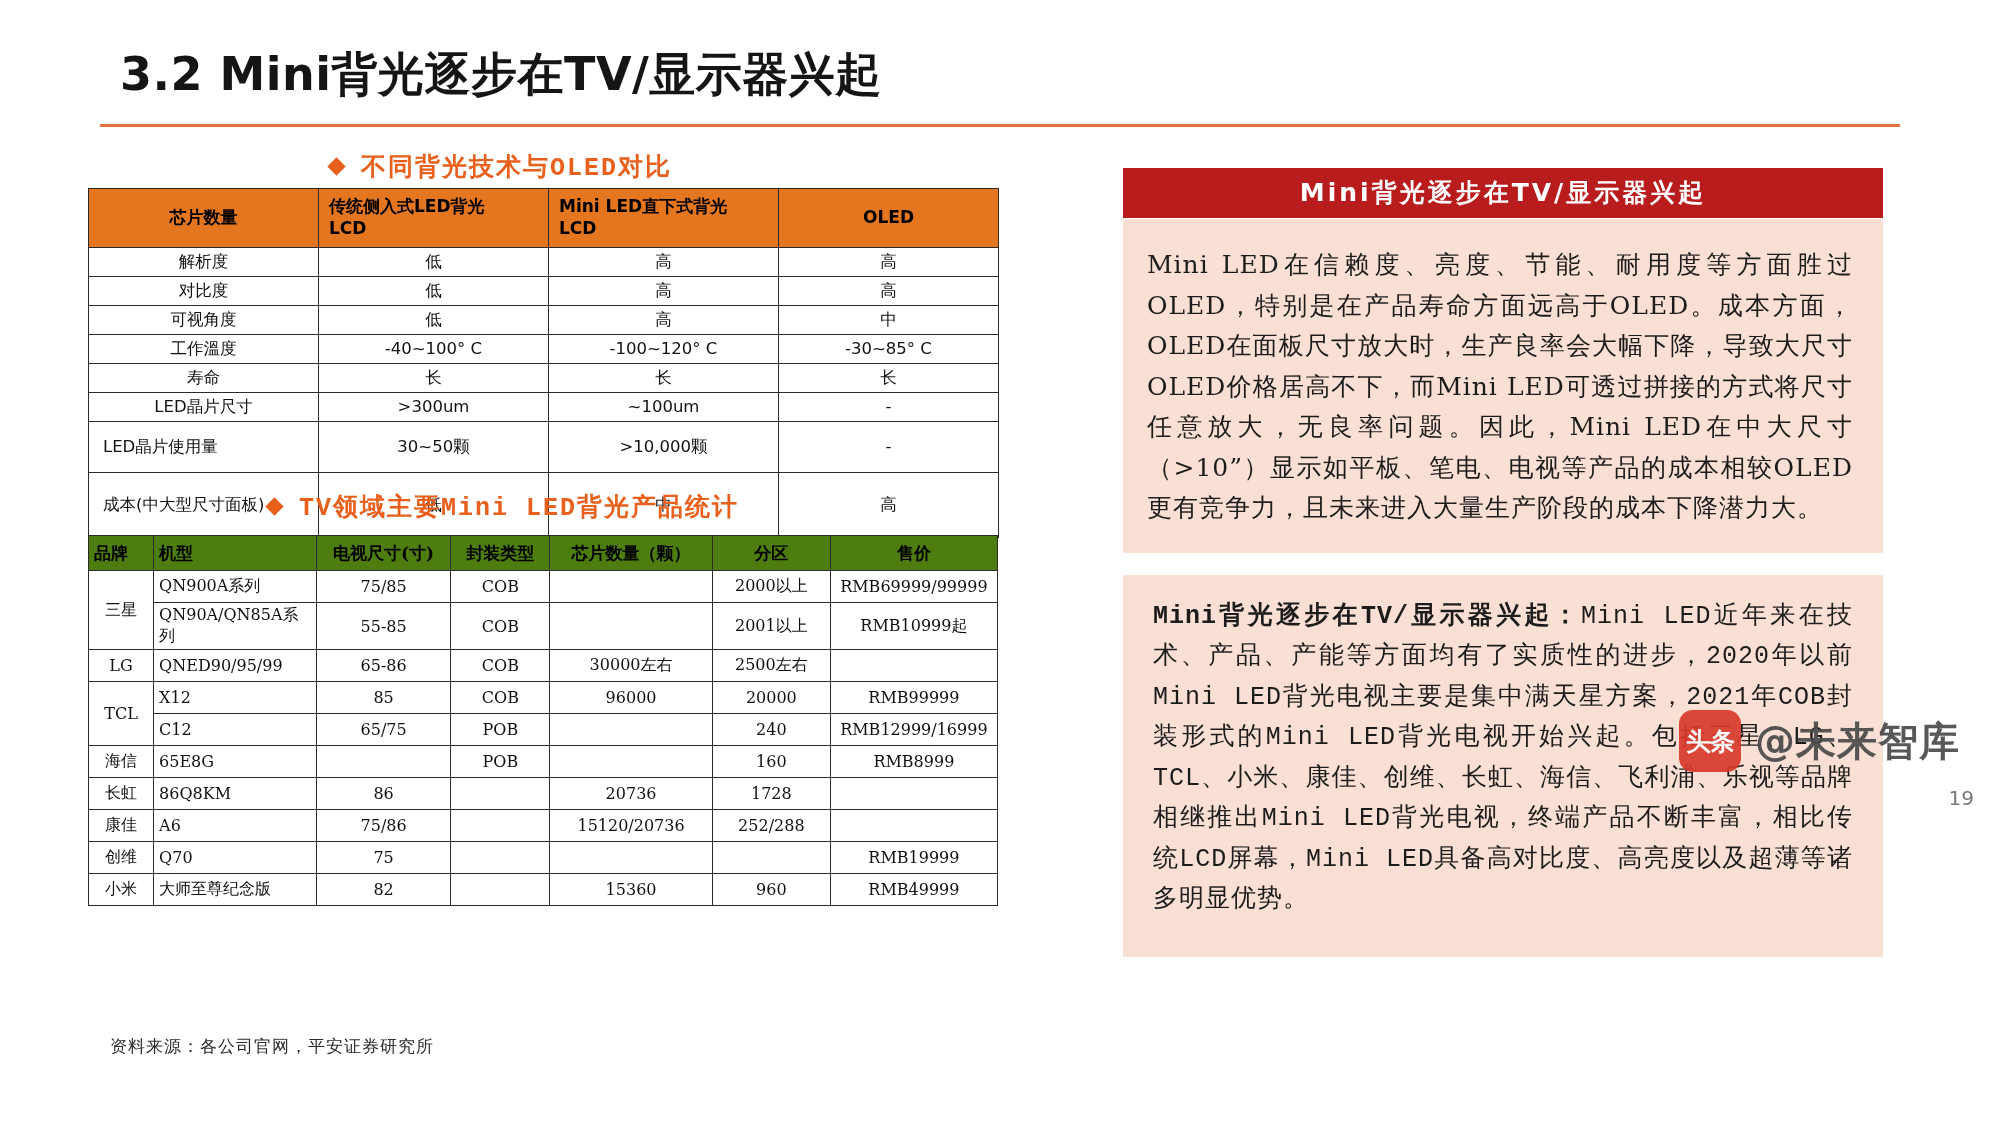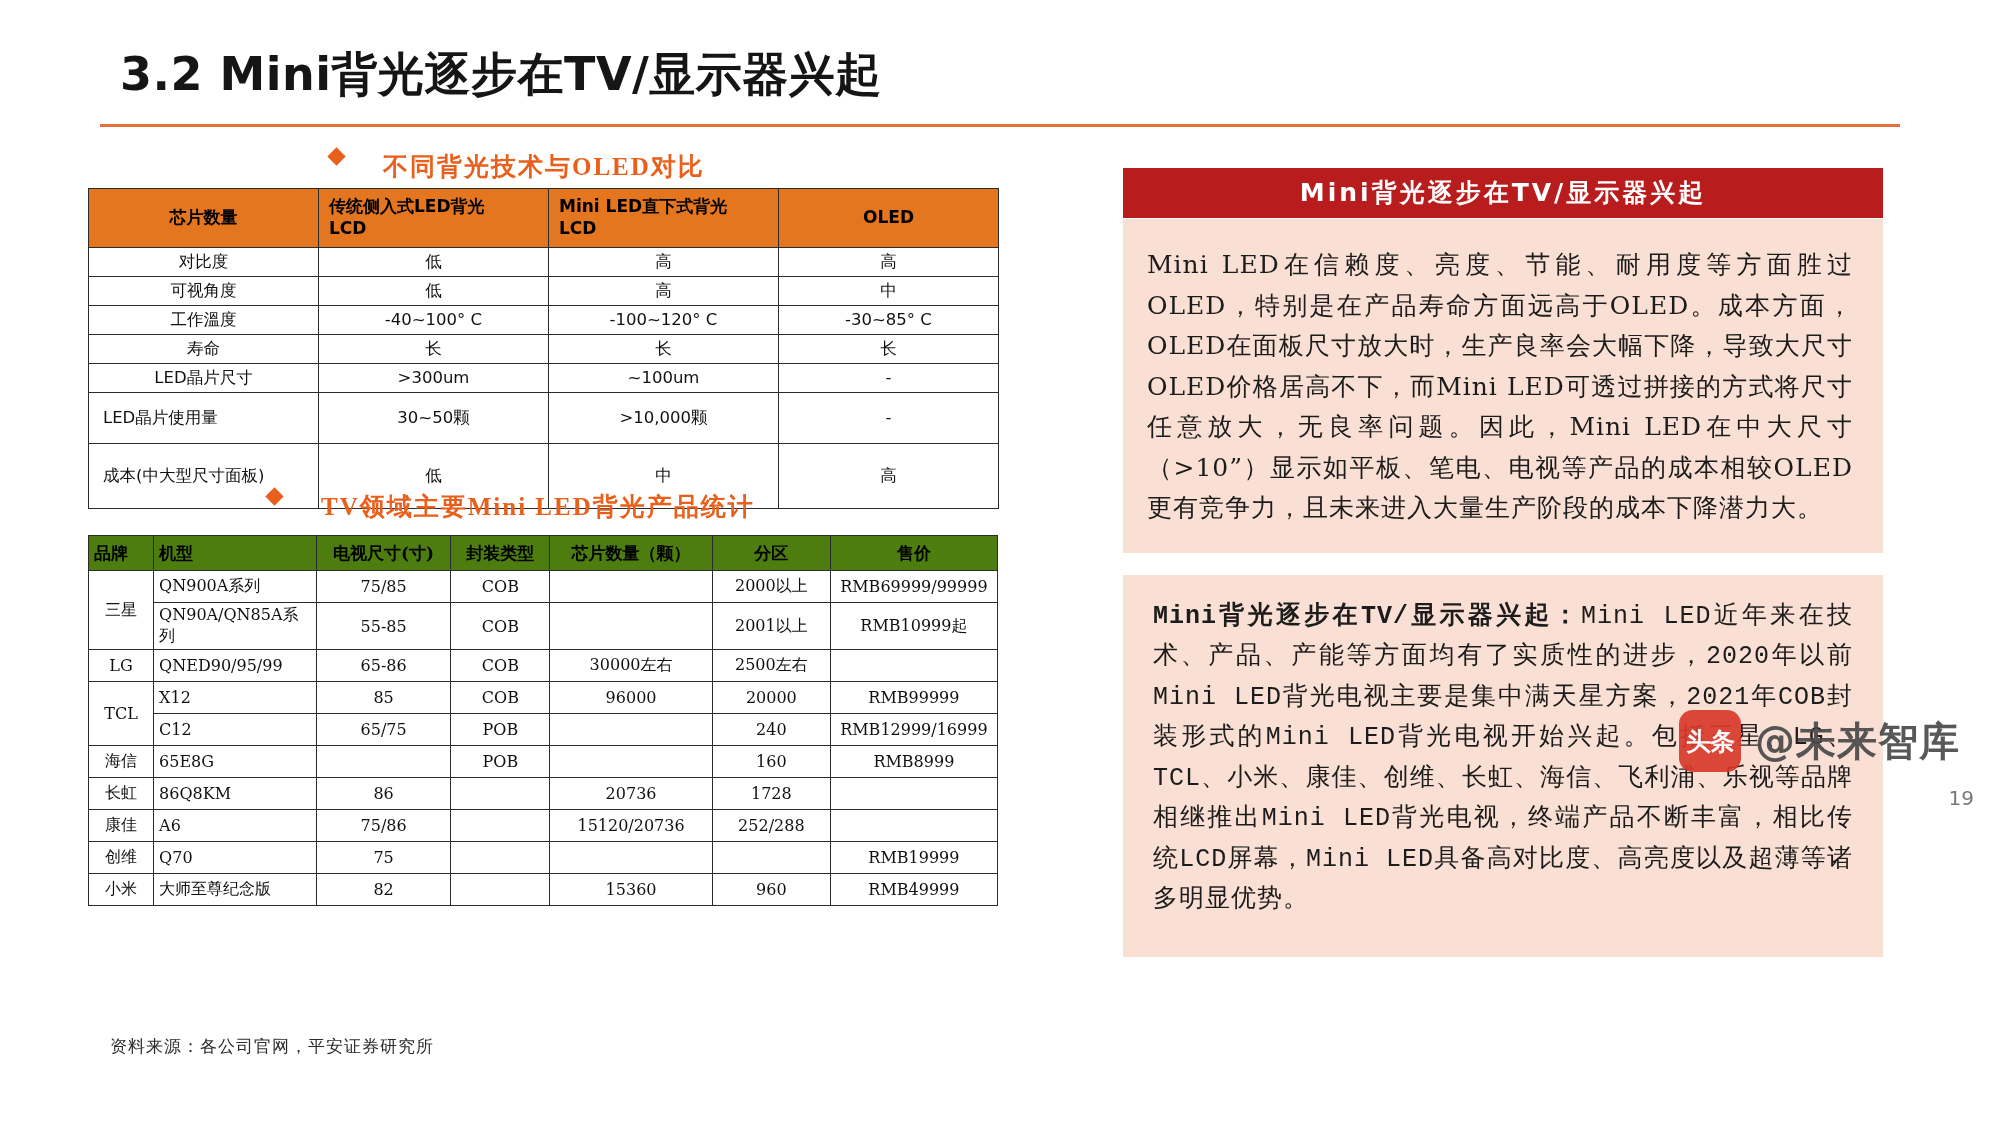--- a/index.html
+++ b/index.html
@@ -22,23 +22,23 @@
   }
   .title-rule{
     position:absolute;left:100px;top:124px;width:1800px;height:3px;
     background:#e4703a;
   }
 
   
   .left-col{position:absolute;left:100px;top:150px;width:1030px;}
 
   .sec-head{
-    display:flex;align-items:flex-start;gap:40px;
+    display:flex;align-items:center;gap:18px;
     color:#e8601c;font-weight:bold;
-    font-family:Liberation Serif, serif;
+    font-family:Liberation Mono, monospace;
     margin:0 0 0 0;
   }
   .sec-head .diamond{
     width:13px;height:13px;background:#e8601c;
     transform:rotate(45deg);display:inline-block;flex:none;
   }
   .sec-head .txt{font-size:25px;letter-spacing:2px;white-space:nowrap;}
 
   .head1-wrap{position:absolute;left:230px;top:0px;}
   .head2-wrap{position:absolute;left:168px;top:340px;}
@@ -189,20 +189,26 @@
             <span>Mini LED直下式背光</span><br>
             <span>LCD</span>
           </th>
           <th>
             <span>OLED</span>
           </th>
         </tr>
       </thead>
       <tbody>
         <tr>
+          <td class="rowlabel">解析度</td>
+          <td>低</td>
+          <td>高</td>
+          <td>高</td>
+        </tr>
+        <tr>
           <td class="rowlabel">对比度</td>
           <td>低</td>
           <td>高</td>
           <td>高</td>
         </tr>
         <tr>
           <td class="rowlabel">可视角度</td>
           <td>低</td>
           <td>高</td>
           <td>中</td>

